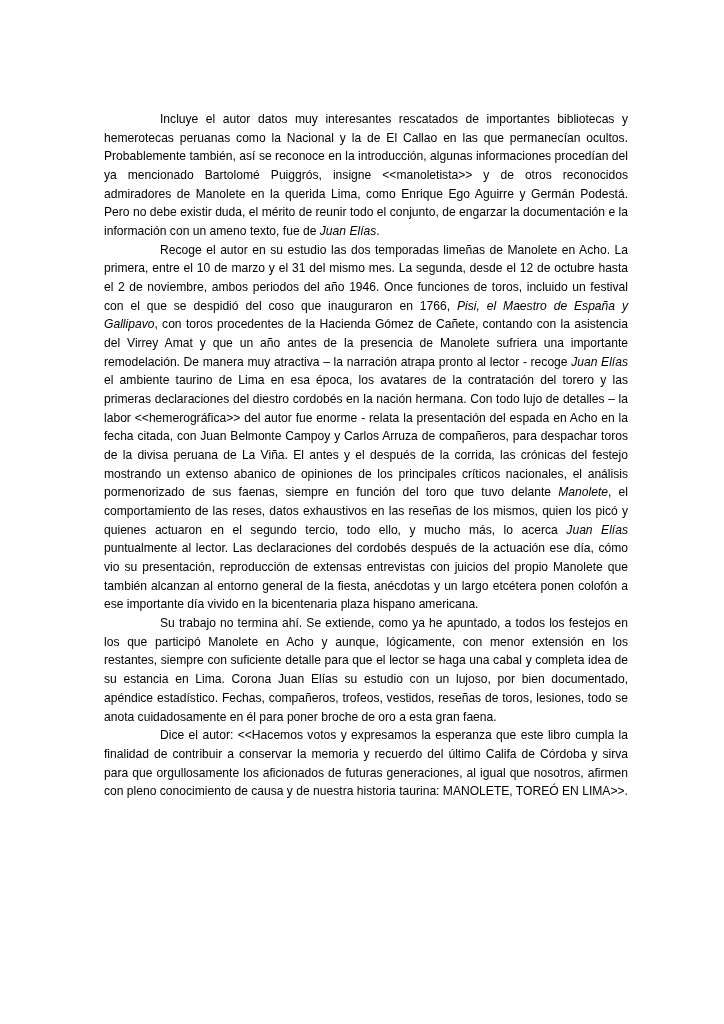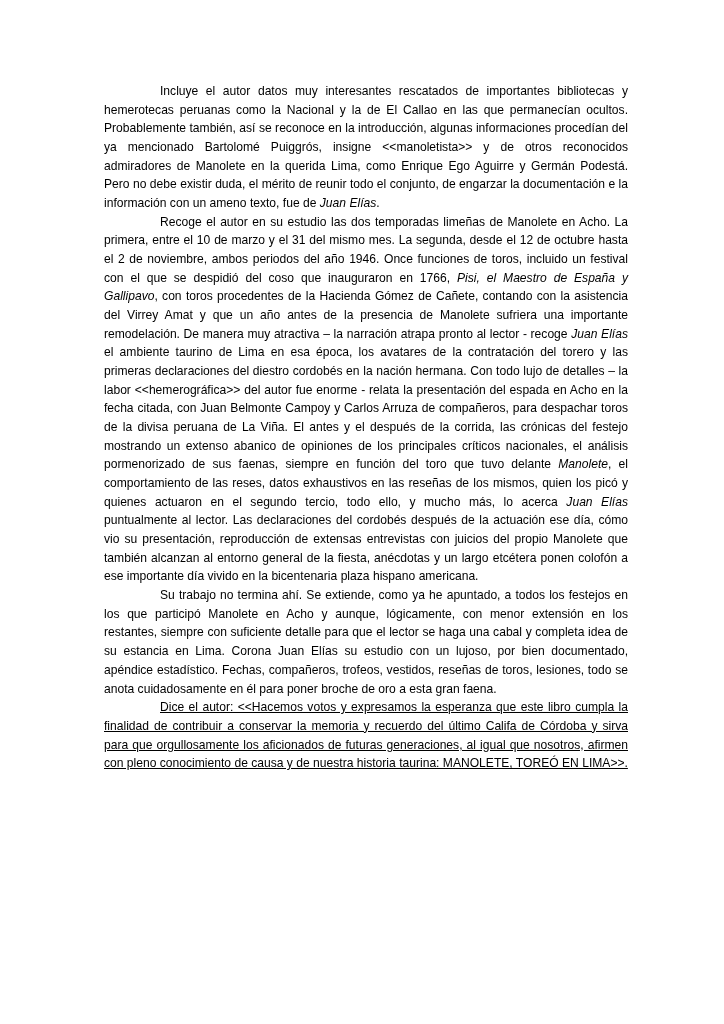--- a/index.html
+++ b/index.html
@@ -6,38 +6,37 @@
     margin: 0;
     padding: 0;
     background: #ffffff;
   }
   .page {
     width: 724px;
     height: 1024px;
     background: #ffffff;
     position: relative;
     box-sizing: border-box;
-    padding: 82px 96px 0 104px;
+    padding: 110px 96px 0 104px;
     font-family: "Liberation Sans", sans-serif;
     color: #000000;
   }
   .doc-body {
     font-size: 12.1px;
     line-height: 1.545;
     text-align: justify;
     text-justify: inter-word;
   }
   .para {
     margin: 0;
     text-indent: 56px;
     text-align: justify;
   }
   .para.last-left {
     text-align: justify;
-    text-decoration: underline;
   }
   em {
     font-style: italic;
   }
 </style>
 </head>
 <body>
 
 <div class="page">
   <div class="doc-body">

